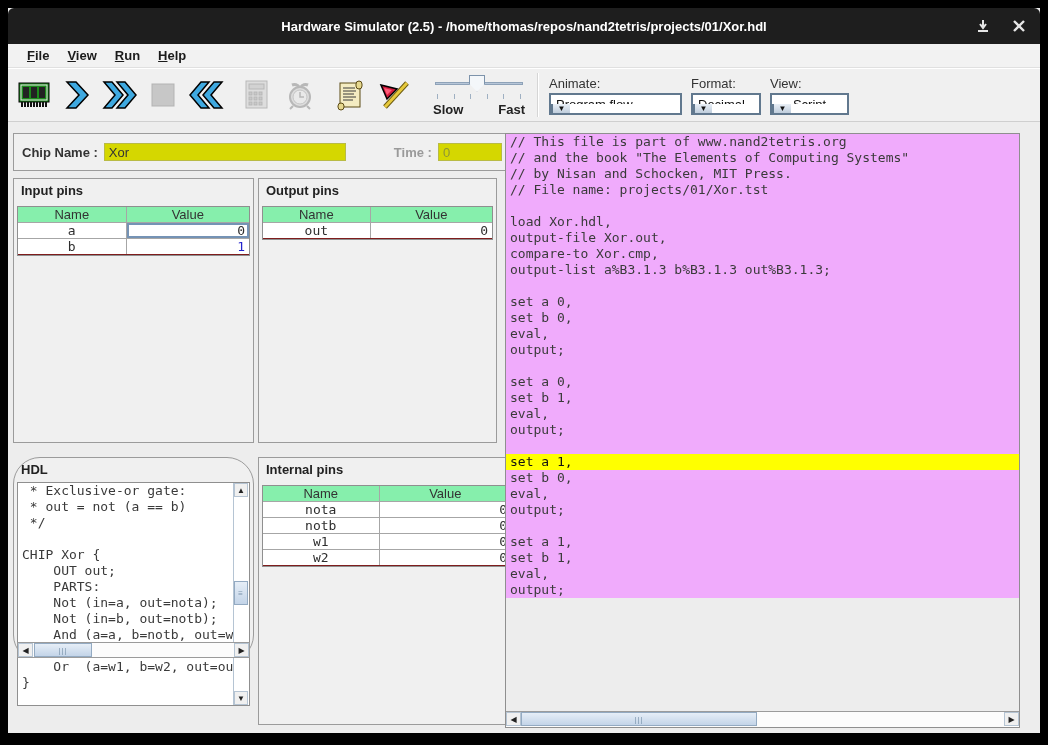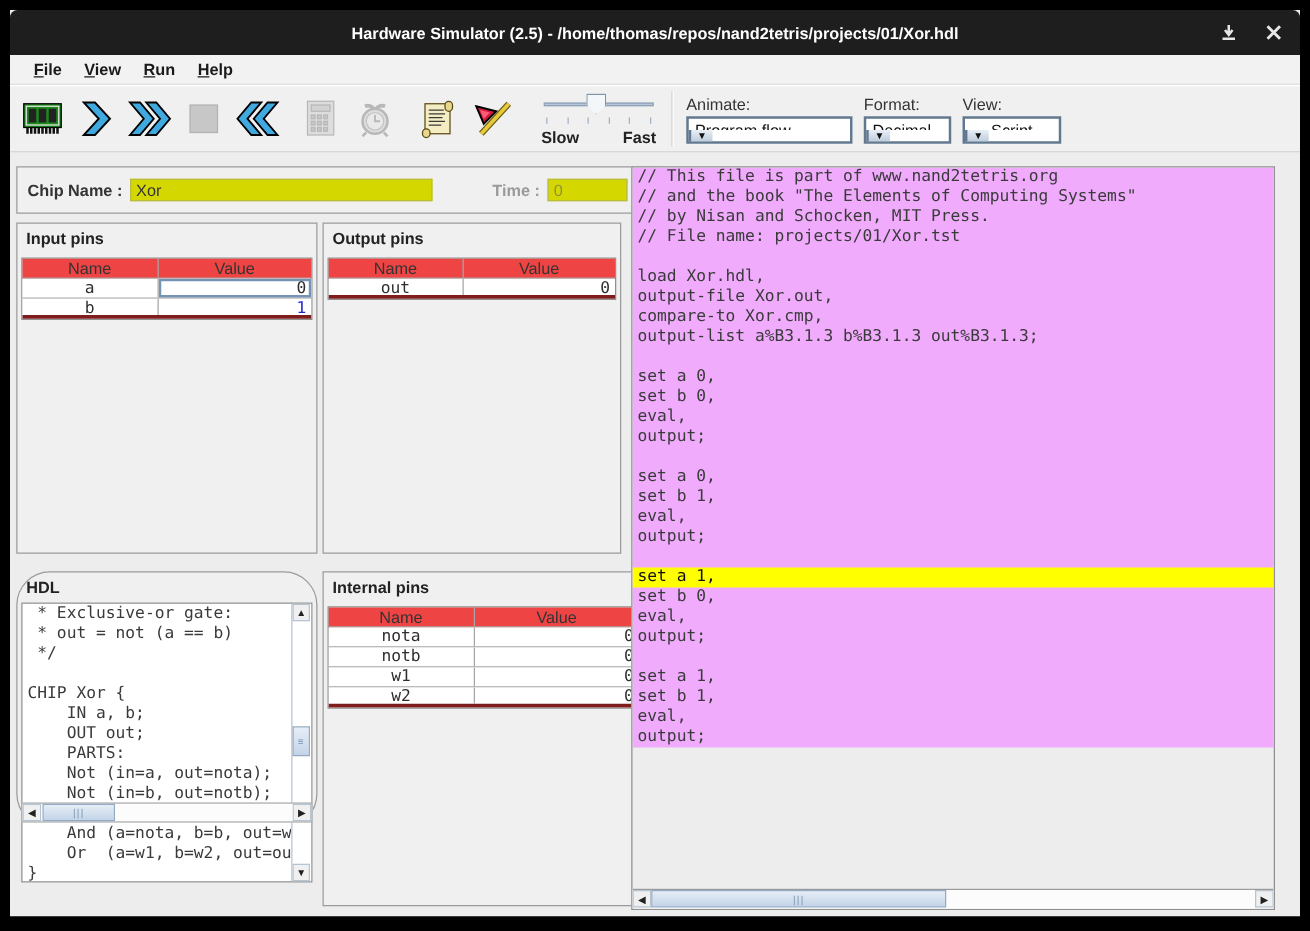--- a/index.html
+++ b/index.html
@@ -77,22 +77,22 @@
   .yellow-input { background:#d5d700; border:1px solid #b9bb45; height:18px;
                   font-size:13px; color:#333; padding:0 4px;
                   font-family:"Liberation Sans", sans-serif; }
   .yellow-input.chip { width:242px; margin-left:6px; }
   .yellow-input.time { width:64px; margin-left:6px; color:#8f9436; }
 
   
   .ptable { position:absolute; left:3px; right:3px; border:1px solid #8f8f8f;
             background:#f0f0f0; }
   .trow { display:flex; height:16px; border-bottom:1px solid #a6a6a6; background:#fff; }
-  .trow:last-child { border-bottom:3px solid #7f1d1d; }
-  .trow.header { background:#ef4444; }
+  .trow:last-child { border-bottom:1px solid #7f1d1d; }
+  .trow.header { background:#86efac; }
   .tcell { font-size:13px; line-height:15px; color:#2e2e2e; overflow:hidden; }
   .tcell.name { flex:0 0 47%; border-right:1px solid #a6a6a6; text-align:center;
                 font-family:"DejaVu Sans Mono", monospace; }
   .tcell.value { flex:1; text-align:right; padding-right:4px;
                  font-family:"DejaVu Sans Mono", monospace; }
   .trow.header .tcell { font-family:"Liberation Sans", sans-serif; text-align:center;
                         color:#333; padding-right:0; }
   .tcell.focused { box-shadow:inset 0 0 0 2px #7593b5; }
   .tcell.blueText { color:#2323cc; }
 
@@ -350,21 +350,20 @@
             <div class="code-line"> * Exclusive-or gate:</div>
 
             <div class="code-line"> * out = not (a == b)</div>
 
             <div class="code-line"> */</div>
 
             <div class="code-line"></div>
 
             <div class="code-line">CHIP Xor {</div>
 
-            <div class="code-line">    IN a, b;</div>
 
             <div class="code-line">    OUT out;</div>
 
             <div class="code-line">    PARTS:</div>
 
             <div class="code-line">    Not (in=a, out=nota);</div>
 
             <div class="code-line">    Not (in=b, out=notb);</div>
 
             <div class="code-line">    And (a=a, b=notb, out=w1);</div>

